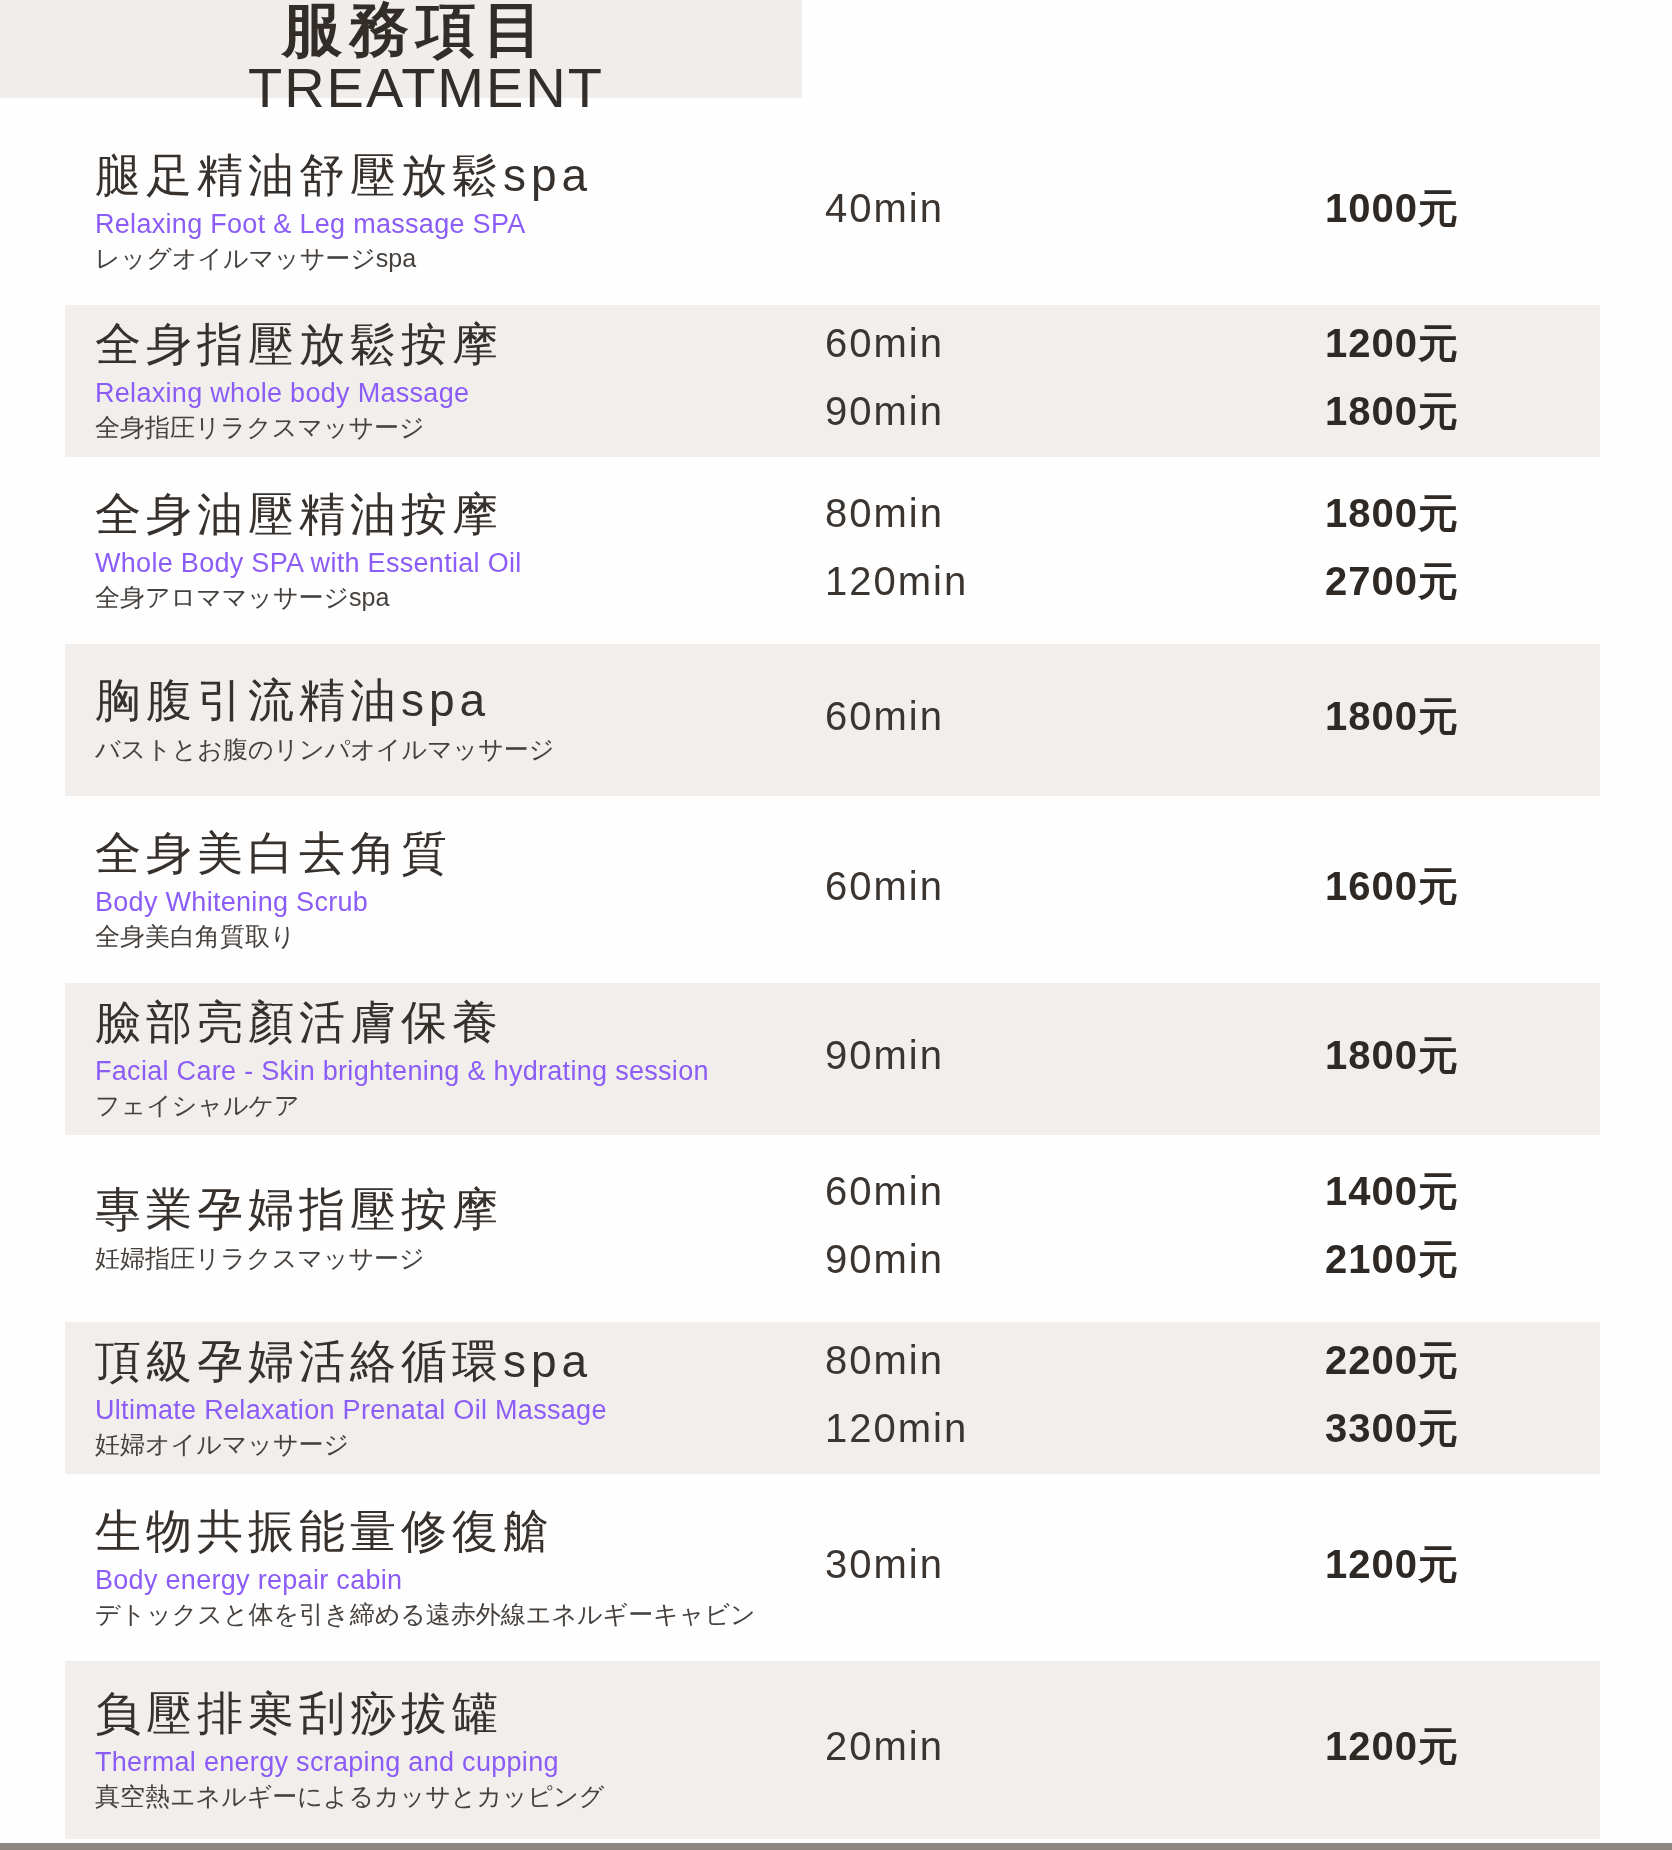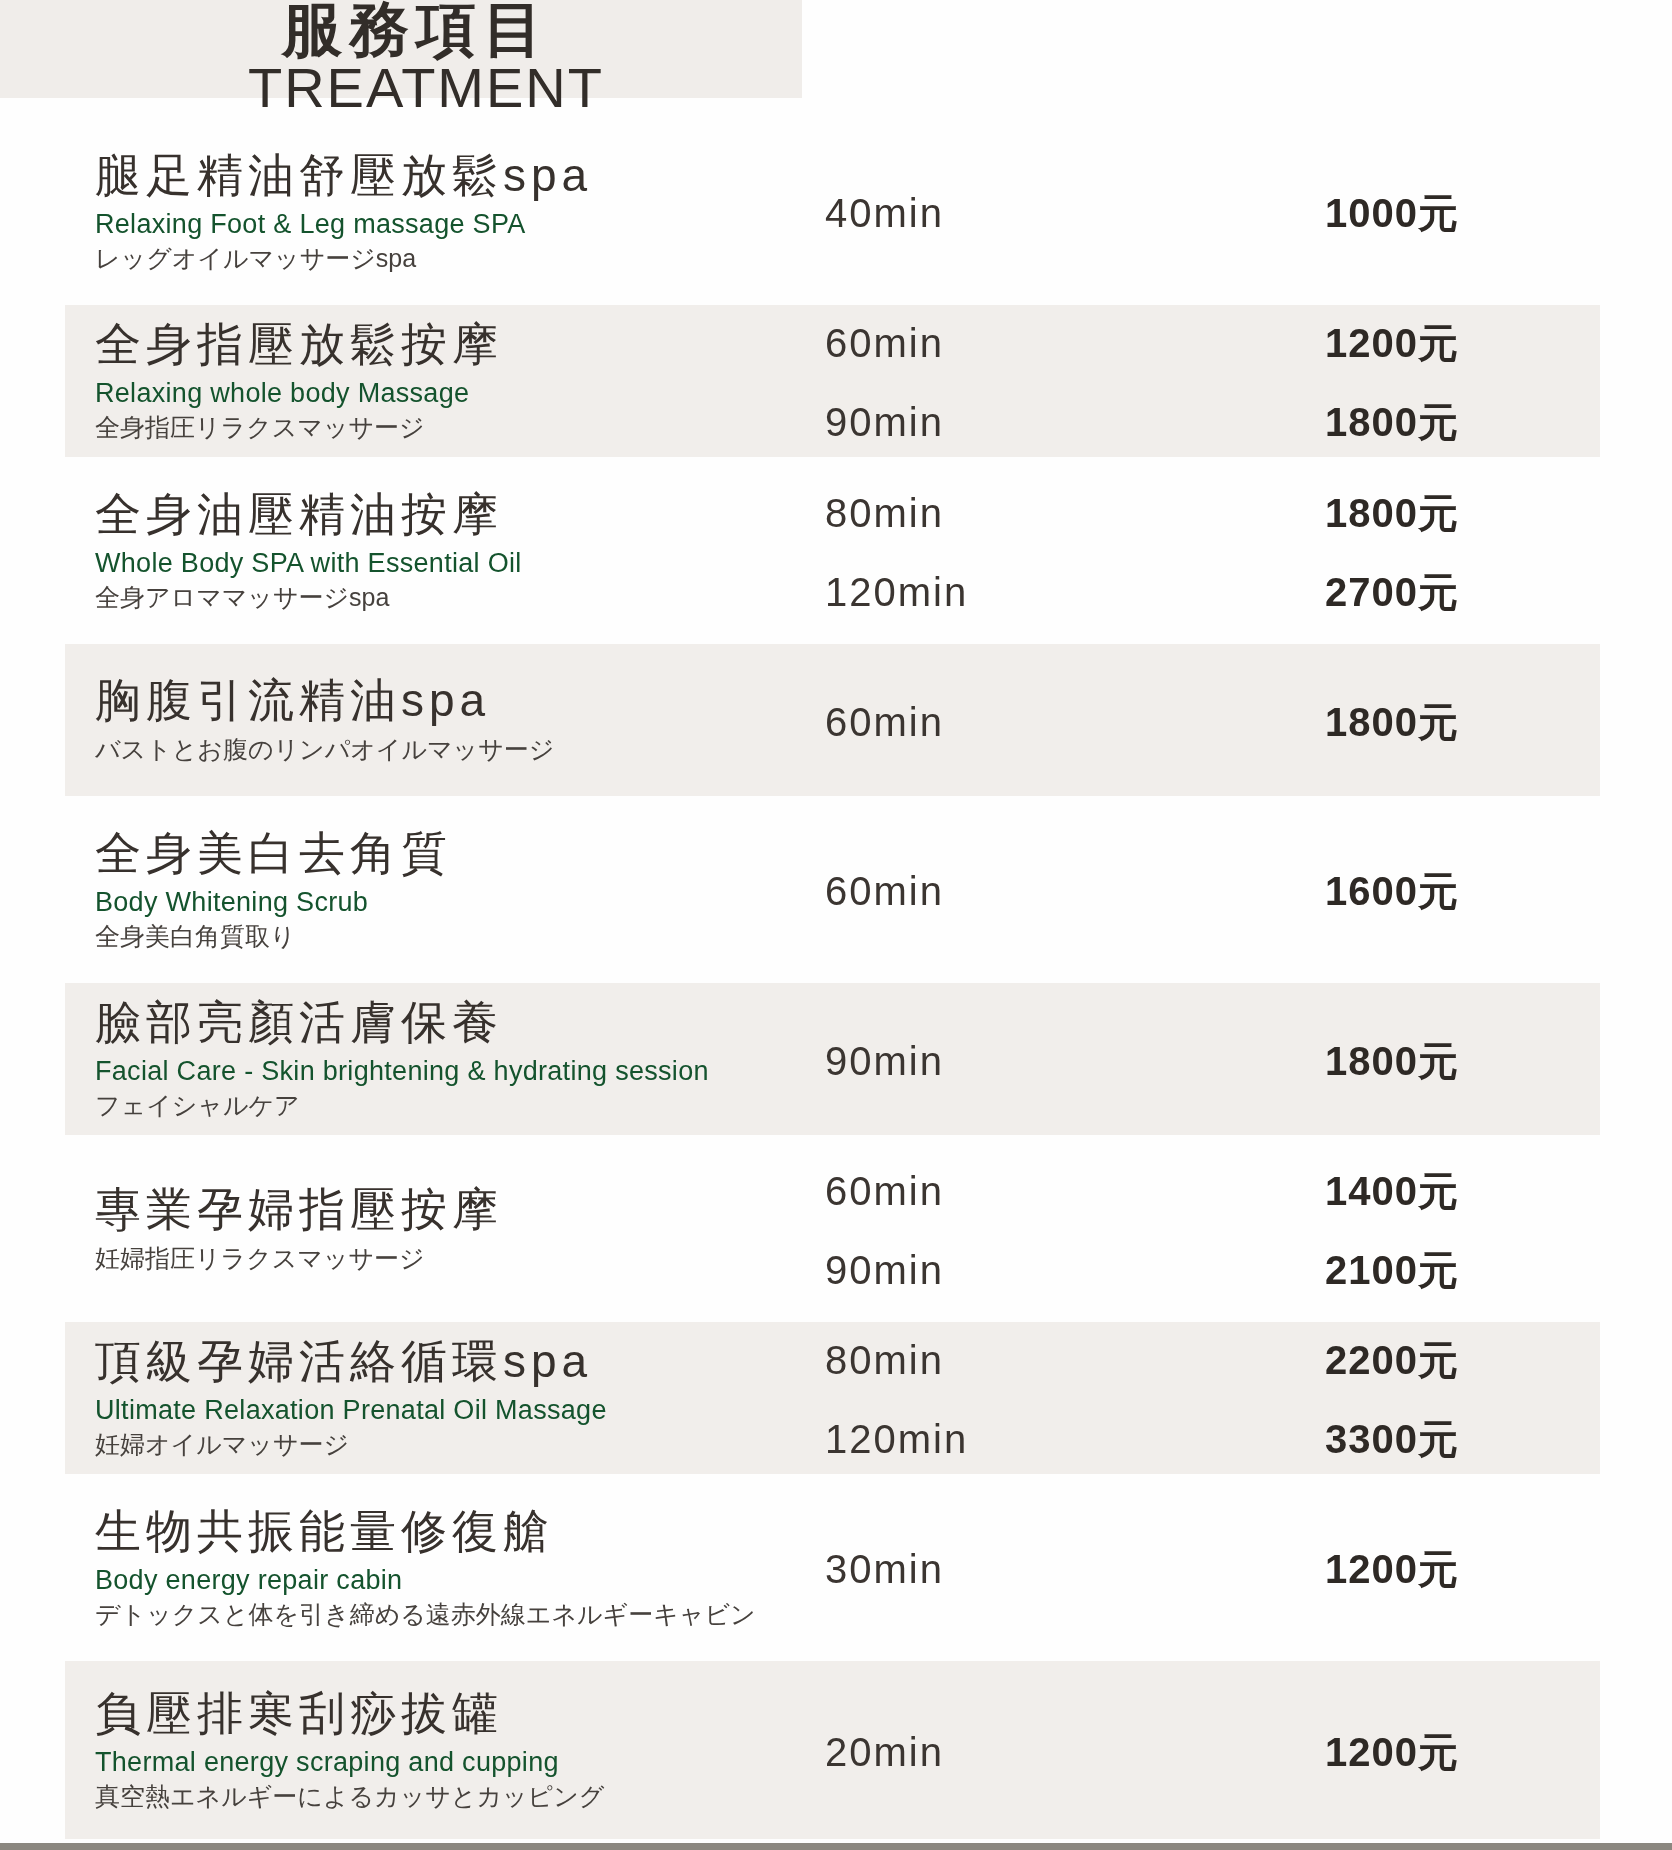--- a/index.html
+++ b/index.html
@@ -52,21 +52,21 @@
     font-weight:500;
     letter-spacing:5px;
     color:#37312d;
     line-height:1.2;
     margin-bottom:5px;
     white-space:nowrap;
   }
   .t-en{
     font-size:27px;
     font-weight:400;
-    color:#14532d;
+    color:#8b5cf6;
     line-height:1.25;
     letter-spacing:0.3px;
     white-space:nowrap;
   }
   .t-ja{
     font-size:25px;
     font-weight:400;
     color:#46413d;
     line-height:1.35;
     white-space:nowrap;
@@ -74,21 +74,20 @@
   .options{
     width:775px;
     display:flex;
     flex-direction:column;
     gap:6px;
   }
   .option{
     display:flex;
     align-items:baseline;
     height:62px;
-    margin-top:11px;
   }
   .duration{
     width:500px;
     font-size:40px;
     font-weight:400;
     letter-spacing:2px;
     color:#3b3531;
   }
   .price{
     font-size:40px;

